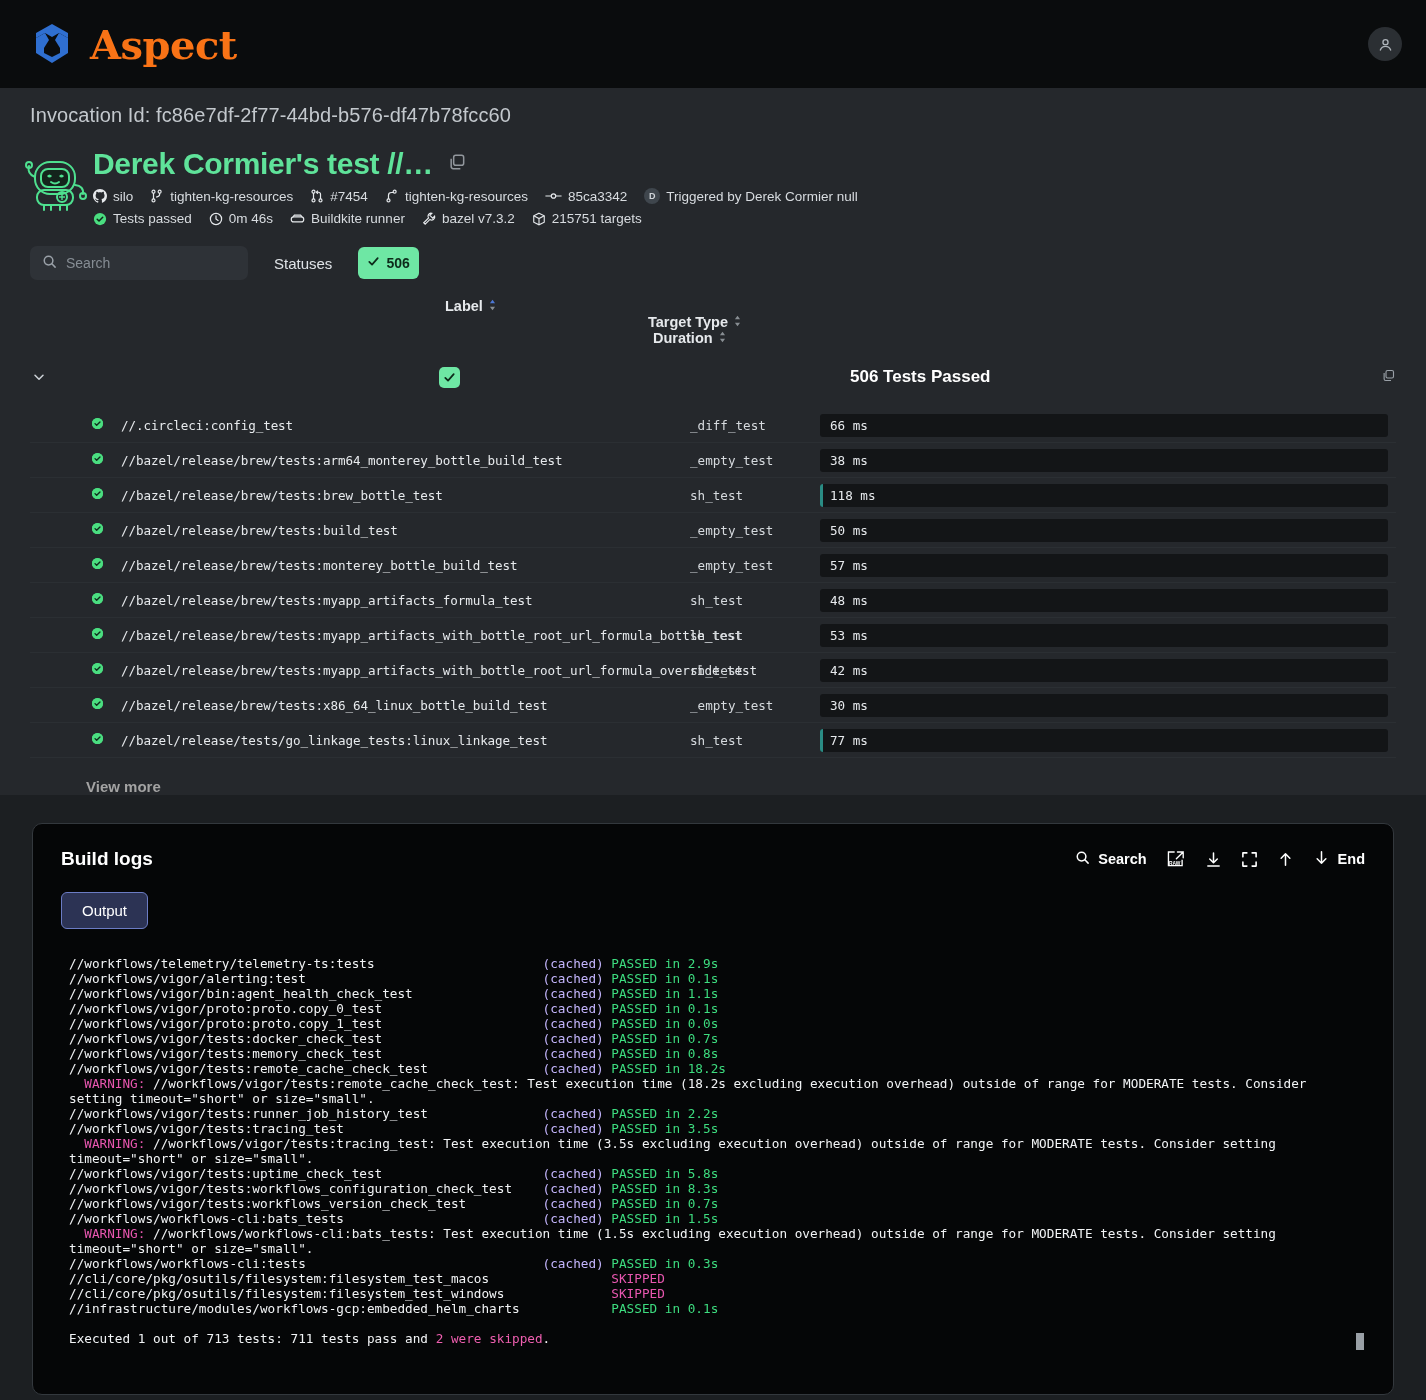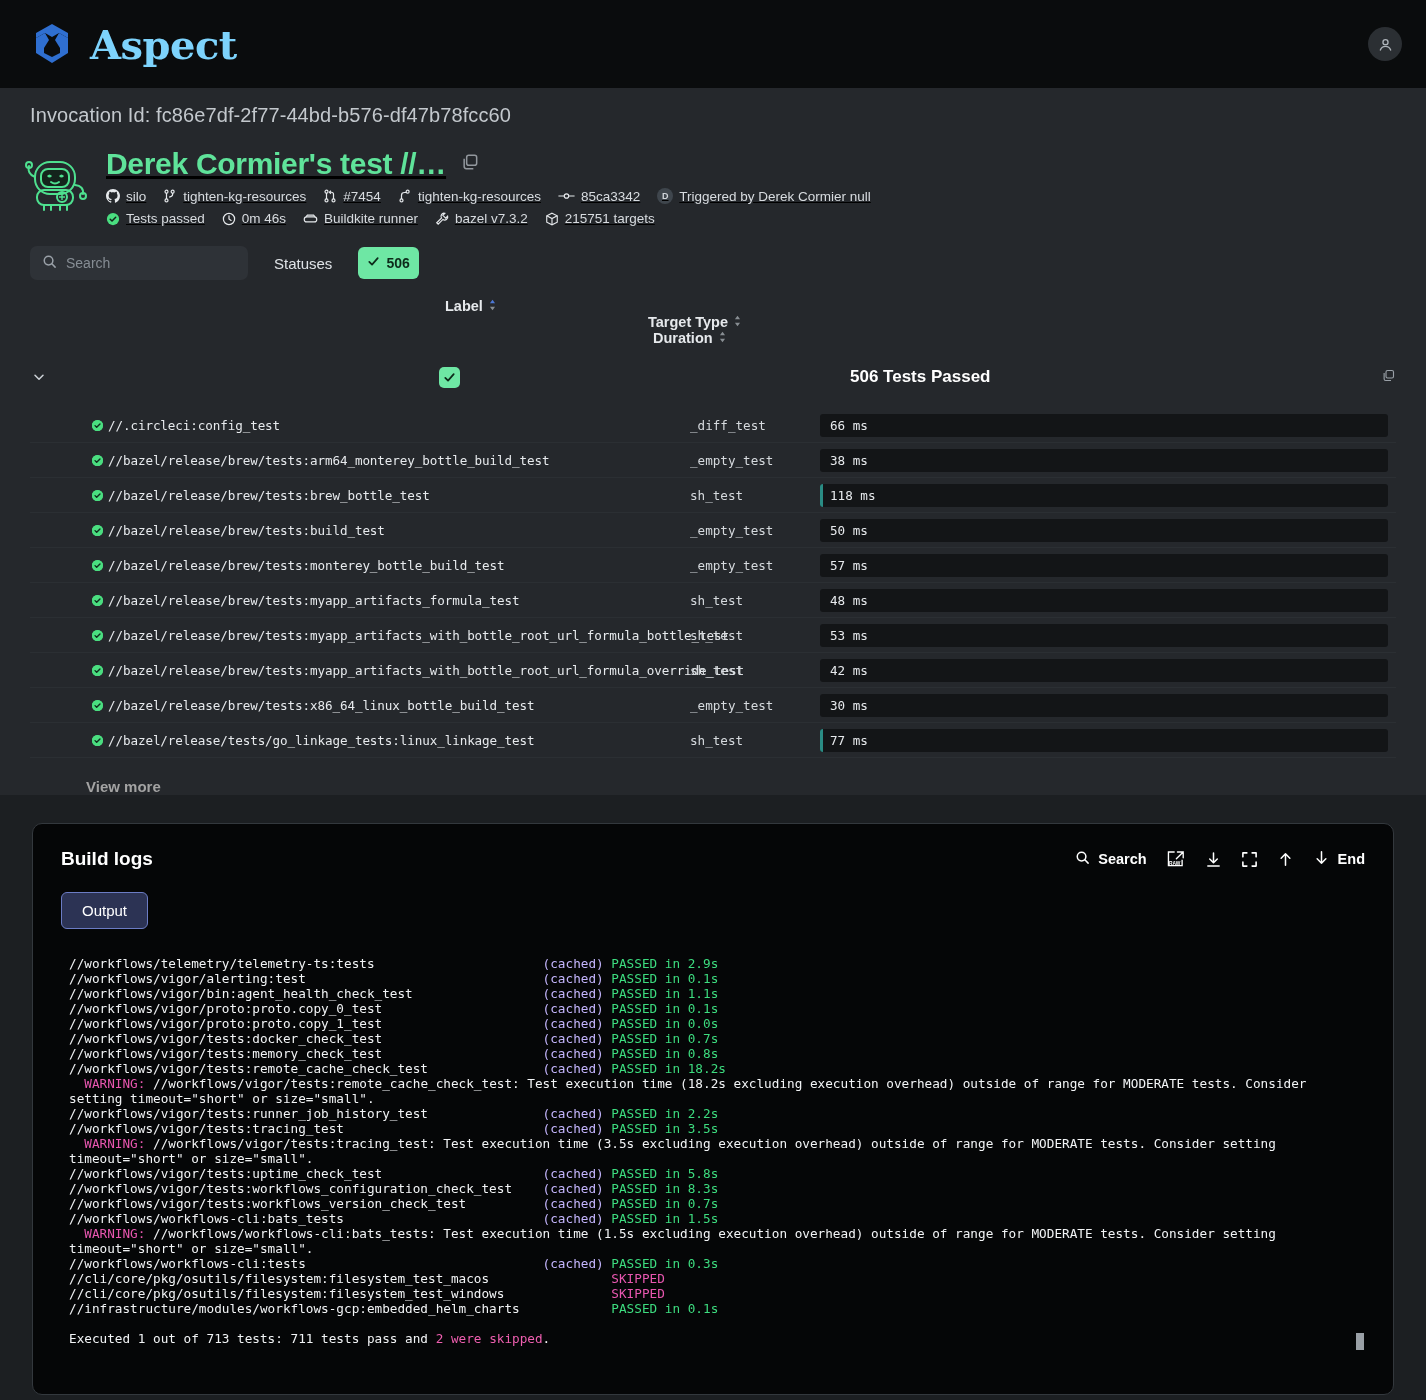--- a/index.html
+++ b/index.html
@@ -19,38 +19,38 @@
     align-items: center;
     justify-content: space-between;
     padding: 0 24px 0 28px;
   }
   .brand { display: flex; align-items: center; gap: 14px; }
   .brand-mark { width: 48px; height: 48px; flex: 0 0 48px; }
   .brand-name {
     font-family: "DejaVu Serif", serif;
     font-size: 40px;
     font-weight: 700;
-    color: #7dd3fc;
+    color: #f97316;
     letter-spacing: -0.5px;
   }
   .avatar-btn {
     width: 34px; height: 34px; border-radius: 50%;
     background: #2b2f33; display: flex; align-items: center; justify-content: center;
   }
 
   
   .invocation-strip {
     background: #25282c;
     padding: 16px 0 0 0;
   }
   .invocation-id {
     color: #c3c8cd; font-size: 20px; padding: 0 0 0 30px; letter-spacing: .1px;
   }
 
-  .hero { display: flex; gap: 14px; padding: 16px 0 0 18px; text-decoration: underline; }
+  .hero { display: flex; gap: 1px; padding: 16px 0 0 18px; }
   .mascot { width: 74px; height: 74px; flex: 0 0 74px; margin-top: 2px; }
   .hero-main { padding-top: 4px; }
   .title-row { display: flex; align-items: center; gap: 14px; }
   .hero-title {
     color: #5fe39a; font-size: 30px; font-weight: 700; letter-spacing: -.3px;
   }
   .copy-ic { opacity: .75; display:block; }
 
   .meta-row {
     display: flex; align-items: center; flex-wrap: wrap;
@@ -109,21 +109,21 @@
     display: flex; align-items: center; justify-content: center;
   }
   .group-title { color: #ffffff; font-size: 17px; font-weight: 700; }
 
   .rows { margin-top: 8px; }
   .trow {
     display: flex; align-items: center; height: 35px;
     border-bottom: 1px solid #2b2f33;
   }
   .trow .cell-label {
-    width: 660px; display: flex; align-items: center; gap: 5px;
+    width: 660px; display: flex; gap: 18px;
     padding-left: 62px;
   }
   .pass-dot {
     width: 11px; height: 11px; border-radius: 50%; background: #4ade80;
     display: flex; align-items: center; justify-content: center; flex: 0 0 11px;
   }
   .lbl {
     color: #e7eaed; font-family: "DejaVu Sans Mono", monospace;
     font-size: 12.6px; letter-spacing: -.1px; white-space: nowrap;
   }

